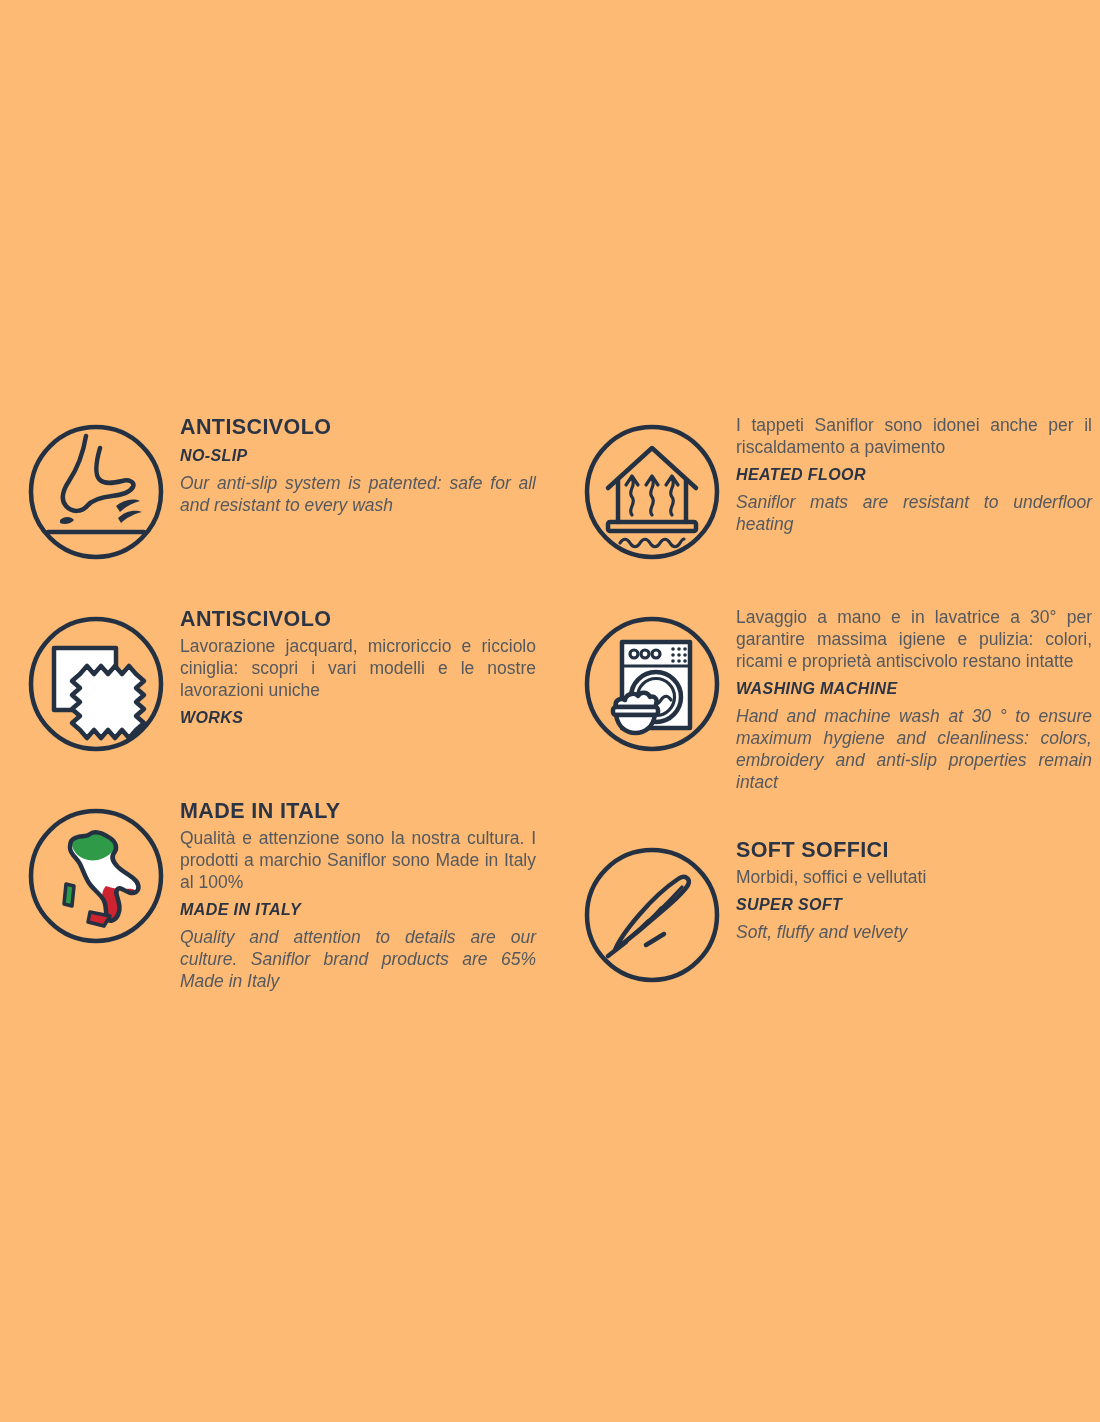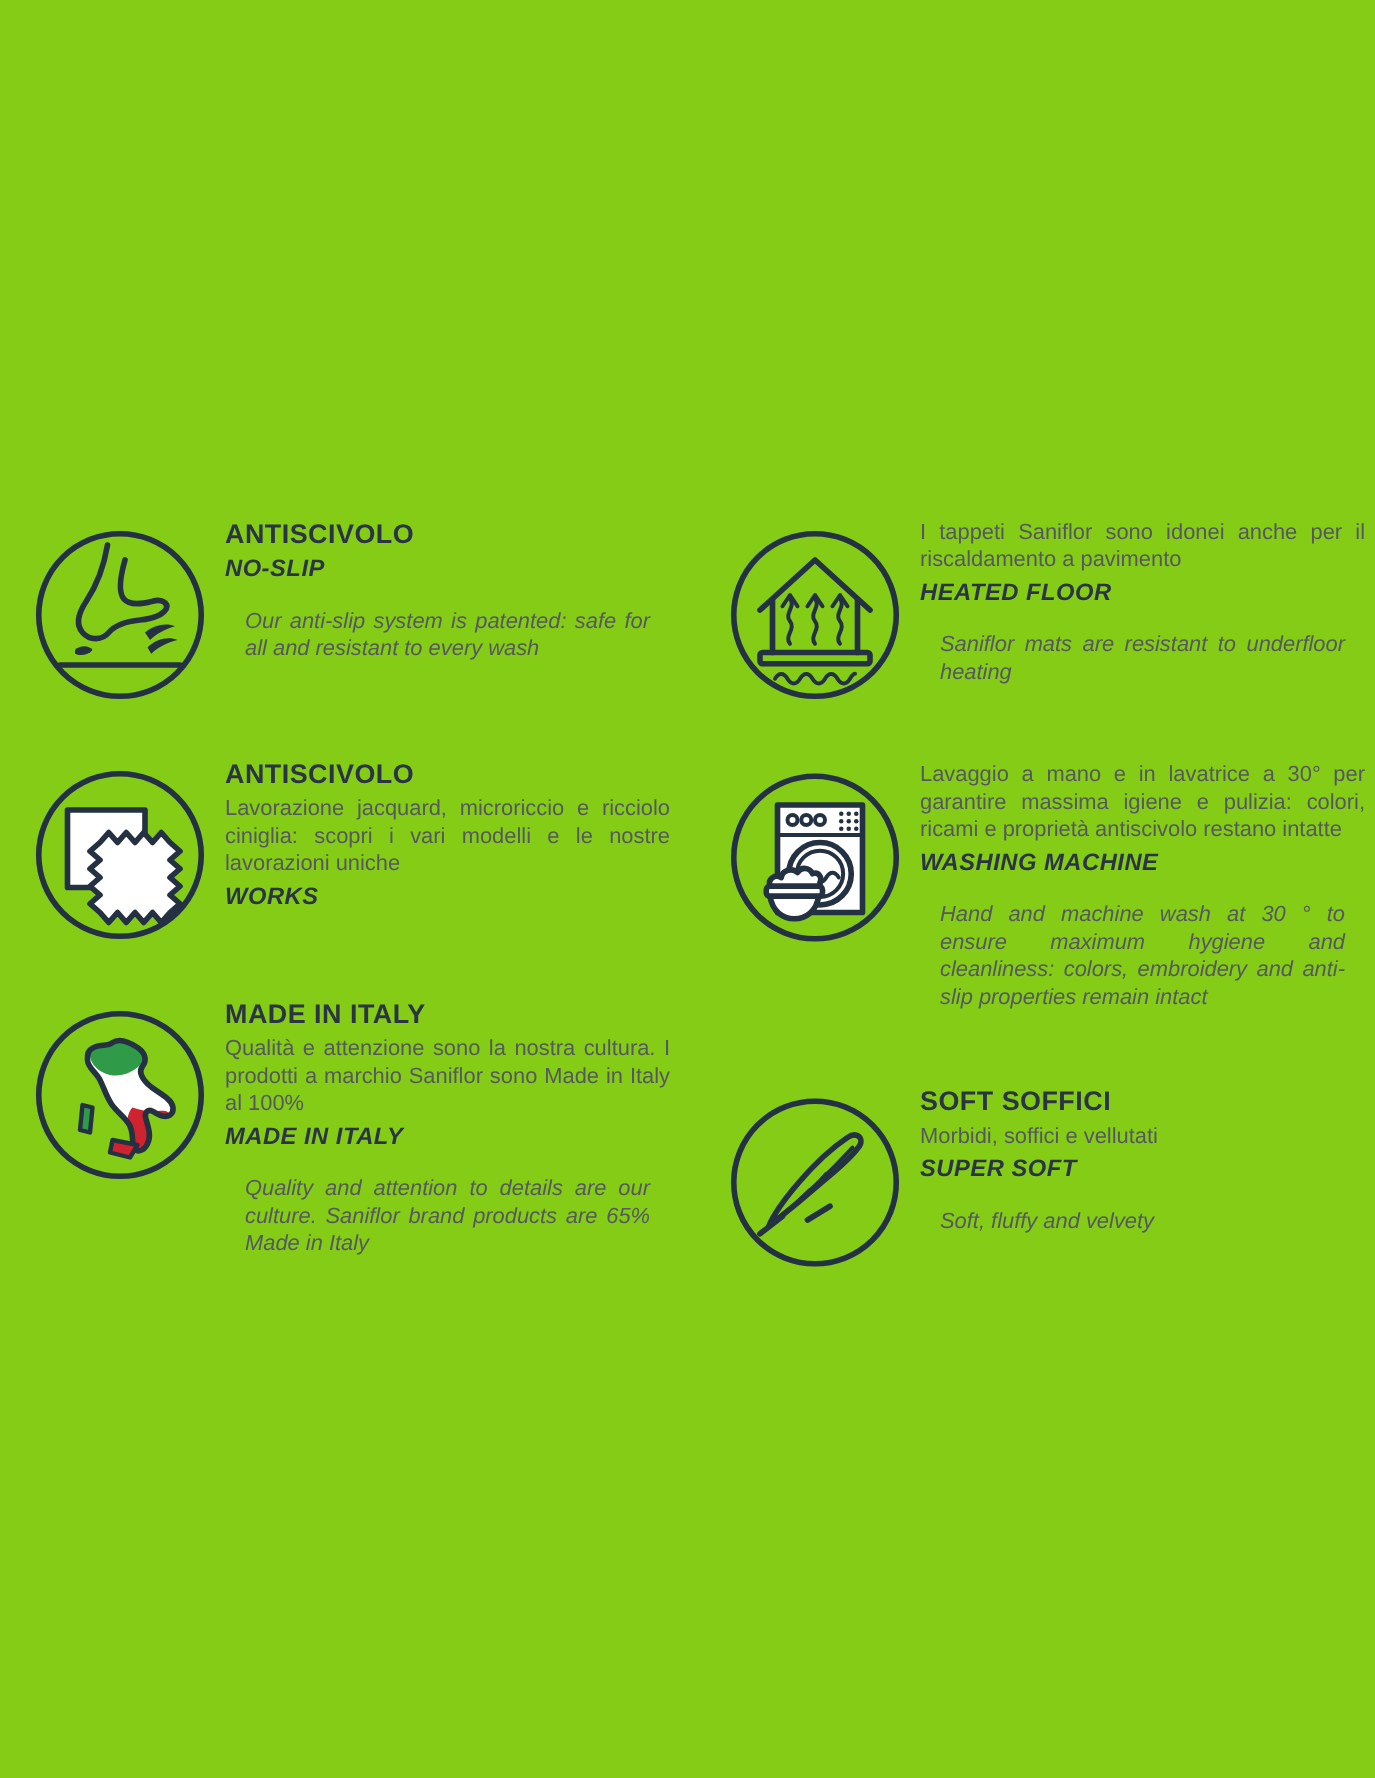--- a/index.html
+++ b/index.html
@@ -8,21 +8,21 @@
     background: #ffffff;
     width: 1100px;
     height: 1422px;
     overflow: hidden;
     font-family: "Liberation Sans", "DejaVu Sans", sans-serif;
   }
   .sheet {
     position: relative;
     width: 1100px;
     height: 1422px;
-    background: #84cc16;
+    background: #fdba74;
   }
   .features {
     display: flex;
     padding: 414px 8px 0 26px;
     gap: 46px;
     box-sizing: border-box;
   }
   .col {
     width: 510px;
     display: flex;
@@ -52,29 +52,29 @@
   }
   .desc-it {
     margin: 0 0 4px 0;
     font-size: 17.5px;
     line-height: 22px;
     color: #55595f;
     text-align: justify;
   }
   .title-en {
     margin: 0 0 3px 0;
-    font-size: 19px;
+    font-size: 16px;
     line-height: 26px;
     font-weight: 700;
     font-style: italic;
     letter-spacing: 0.4px;
     color: #2b3444;
   }
   .desc-en {
-    margin: 16px;
+    margin: 0;
     font-size: 17.5px;
     line-height: 22px;
     font-style: italic;
     color: #55595f;
     text-align: justify;
   }
   .ic { stroke: #243143; fill: none; stroke-width: 4.5; stroke-linecap: round; stroke-linejoin: round; }
   .ic-thin { stroke: #243143; fill: none; stroke-width: 3.2; stroke-linecap: round; stroke-linejoin: round; }
   .ic-fill { fill: #243143; stroke: none; }
   .ic-white { fill: #ffffff; stroke: #243143; stroke-width: 4.5; stroke-linejoin: round; }

